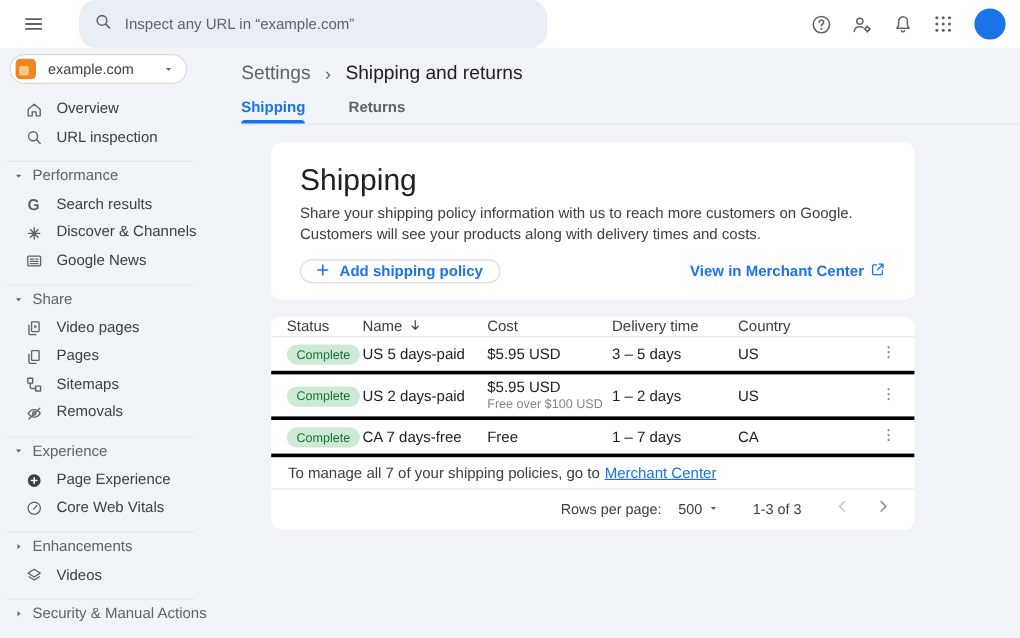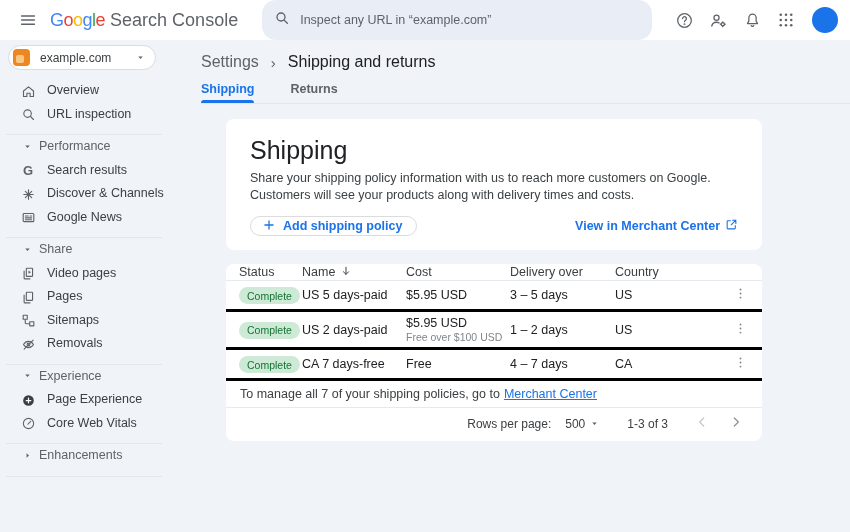--- a/index.html
+++ b/index.html
@@ -25,21 +25,21 @@
   
   .sidebar { width:176px; flex:0 0 176px; padding-top:5px; overflow:hidden; }
   .property { margin:0 14px 0 8px; height:25px; width:148px; background:#fff; border:1px solid #dadce0; border-radius:13px; display:flex; align-items:center; padding:0 10px 0 4px; cursor:pointer; font-family:"Liberation Sans",sans-serif; }
   .prop-icon { width:17px; height:17px; border-radius:4px; background:#ee8720; position:relative; flex:0 0 17px; }
   .prop-icon::after { content:""; position:absolute; left:3px; bottom:3px; width:8px; height:8px; border-radius:2px; background:#f9c784; }
   .prop-label { font-size:12px; color:#3c4043; margin-left:10px; }
   .prop-caret { margin-left:auto; color:#5f6368; display:flex; }
   .nav { margin-top:13px; }
   .nav-item, .nav-section { height:23.5px; display:flex; align-items:flex-start; cursor:pointer; }
   .nav-item { padding-left:20px; }
-  .nav-section { padding-left:20px; }
+  .nav-section { padding-left:8px; }
   .nav-icon { width:16px; height:16px; color:#5f6368; display:flex; align-items:center; justify-content:center; flex:0 0 16px; }
   .nav-label { font-size:12.5px; color:#3c4043; margin-left:11px; white-space:nowrap; }
   .sec-caret { width:14px; height:14px; color:#5f6368; display:flex; align-items:center; justify-content:center; }
   .sec-label { font-size:12.5px; color:#5f6368; margin-left:5px; white-space:nowrap; }
   .nav-divider { border-top:1px solid #e3e7ed; margin:4px 14px 4px 6px; }
   .g-letter { font-size:13px; font-weight:700; color:#5f6368; line-height:1; }
 
   
   .content { flex:1; min-width:0; }
   .breadcrumb { margin:10px 0 0 25px; height:24px; display:flex; align-items:center; font-size:16px; }
@@ -86,24 +86,20 @@
 <body>
 
 <header class="topbar">
   <button class="icon-btn">
     <span>
         <svg width="18" height="18" viewBox="0 0 24 24" fill="none" stroke="currentColor" stroke-width="2" stroke-linecap="round">
           <path d="M3.5 6.5h17M3.5 12h17M3.5 17.5h17"></path>
         </svg>
       </span>
   </button>
-  <div class="logo">
-    <span class="logo-word"><span style="color: rgb(66, 133, 244);">G</span><span style="color: rgb(234, 67, 53);">o</span><span style="color: rgb(251, 188, 5);">o</span><span style="color: rgb(66, 133, 244);">g</span><span style="color: rgb(52, 168, 83);">l</span><span style="color: rgb(234, 67, 53);">e</span></span>
-    <span class="logo-title">Search Console</span>
-  </div>
   <div class="searchbox">
     <span><svg width="16" height="16" viewBox="0 0 24 24" fill="none" stroke="currentColor" stroke-width="2" stroke-linecap="round">
           <circle cx="10.5" cy="10.5" r="6"></circle>
           <path d="M15.2 15.2 20 20"></path>
         </svg></span>
     <input placeholder="Inspect any URL in “example.com”" style="">
   </div>
   <div class="topbar-right">
     <button class="icon-btn">
       <span>
@@ -299,23 +295,40 @@
       <div class="nav-divider"></div>
 
       <div class="nav-section">
         <span class="sec-caret">
             <svg width="9" height="9" viewBox="0 0 24 24" fill="currentColor">
               <path d="M9.5 6 16 12l-6.5 6z"></path>
             </svg>
           </span>
         <span class="sec-label">Enhancements</span>
       </div>
+      <div class="nav-item">
+        <span class="nav-icon">
+            <svg width="15" height="15" viewBox="0 0 24 24" fill="none" stroke="currentColor" stroke-width="1.7" stroke-linejoin="round">
+              <path d="M12 3.8 20 9l-8 5.2L4 9z"></path>
+              <path d="M4.6 13.4 12 18.2l7.4-4.8"></path>
+            </svg>
+          </span>
+        <span class="nav-label">Videos</span>
+      </div>
 
       <div class="nav-divider"></div>
 
+      <div class="nav-section">
+        <span class="sec-caret">
+            <svg width="9" height="9" viewBox="0 0 24 24" fill="currentColor">
+              <path d="M9.5 6 16 12l-6.5 6z"></path>
+            </svg>
+          </span>
+        <span class="sec-label">Security &amp; Manual Actions</span>
+      </div>
     </div>
   </nav>
 
   <main class="content">
     <div class="breadcrumb">
       <span class="crumb-parent">Settings</span>
       <span class="crumb-sep">›</span>
       <span class="crumb-current">Shipping and returns</span>
     </div>
 
@@ -349,21 +362,21 @@
       <section class="card table-card">
         <div class="t-grid t-head">
           <span class="th">Status</span>
           <span class="th">
               <span>Name</span>
               <span><svg width="12" height="12" viewBox="0 0 24 24" fill="none" stroke="#3c4043" stroke-width="2" stroke-linecap="round" stroke-linejoin="round">
                   <path d="M12 4.5v14M6.8 13.5l5.2 5.2 5.2-5.2"></path>
                 </svg></span>
             </span>
           <span class="th">Cost</span>
-          <span class="th">Delivery over</span>
+          <span class="th">Delivery time</span>
           <span class="th">Country</span>
           <span></span>
         </div>
 
         <div class="t-grid t-row">
           <span><span class="badge">Complete</span></span>
           <span class="cell">US 5 days-paid</span>
           <span class="cell">$5.95 USD</span>
           <span class="cell">3 – 5 days</span>
           <span class="cell">US</span>
@@ -388,21 +401,21 @@
                   <circle cx="12" cy="12" r="1.5"></circle>
                   <circle cx="12" cy="18.5" r="1.5"></circle>
                 </svg></span>
             </button>
         </div>
 
         <div class="t-grid t-row">
           <span><span class="badge">Complete</span></span>
           <span class="cell">CA 7 days-free</span>
           <span class="cell">Free</span>
-          <span class="cell">4 – 7 days</span>
+          <span class="cell">1 – 7 days</span>
           <span class="cell">CA</span>
           <button class="row-menu">
               <span><svg width="15" height="15" viewBox="0 0 24 24" fill="currentColor">
                   <circle cx="12" cy="5.5" r="1.5"></circle>
                   <circle cx="12" cy="12" r="1.5"></circle>
                   <circle cx="12" cy="18.5" r="1.5"></circle>
                 </svg></span>
             </button>
         </div>
 

